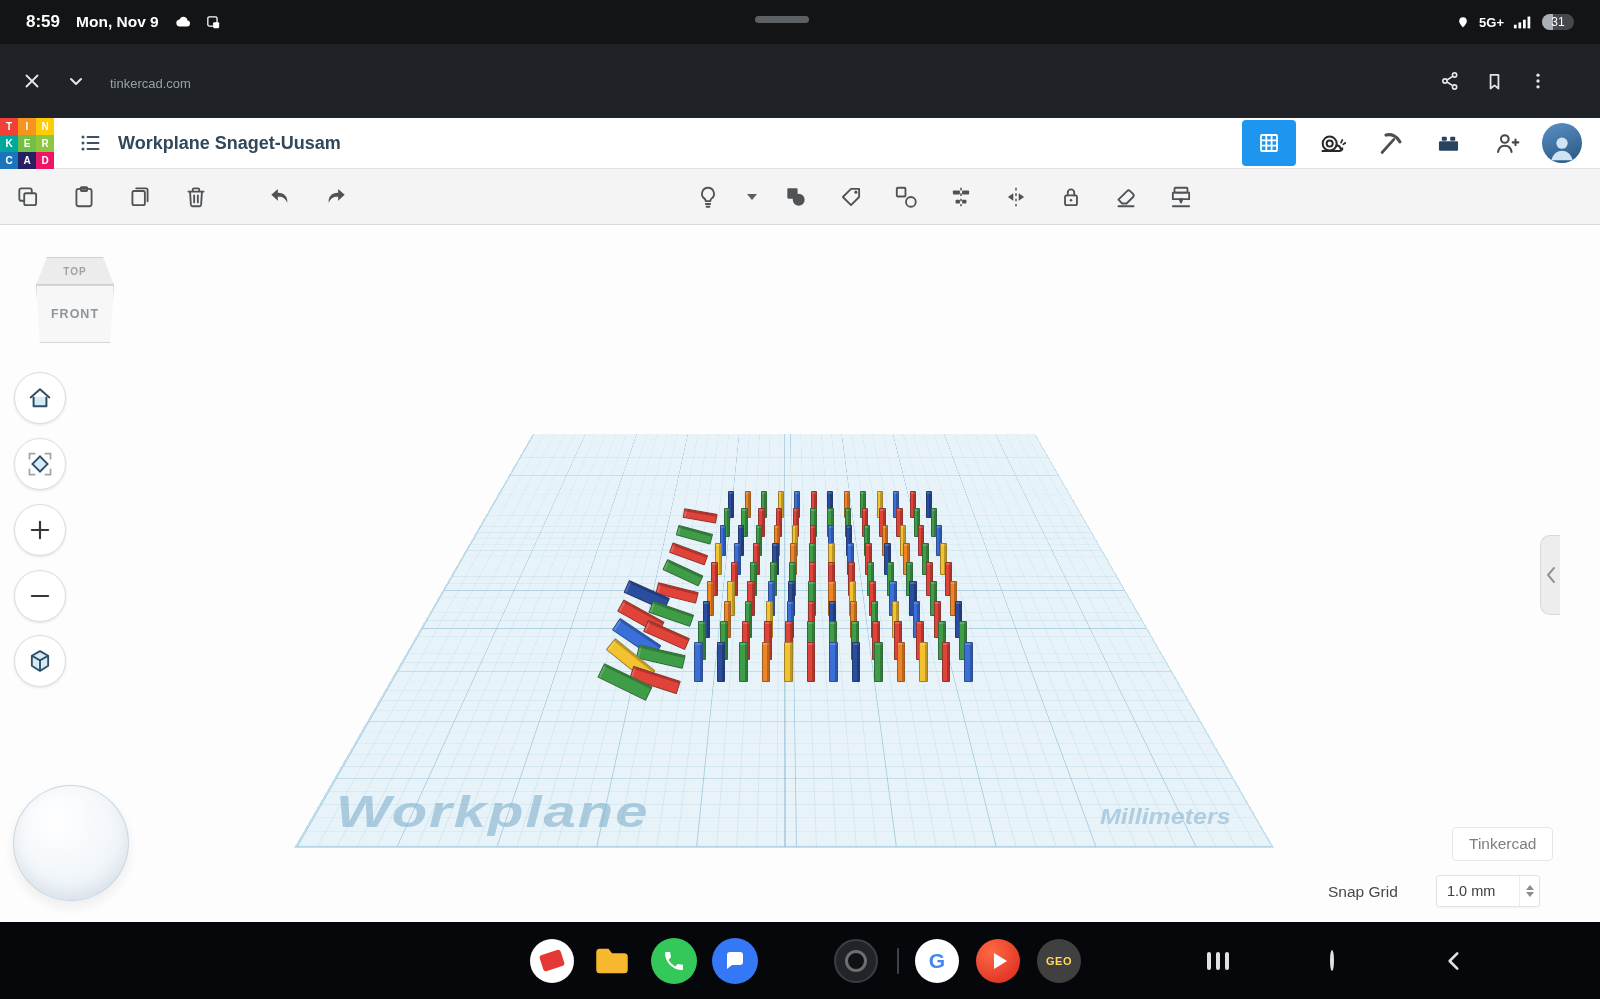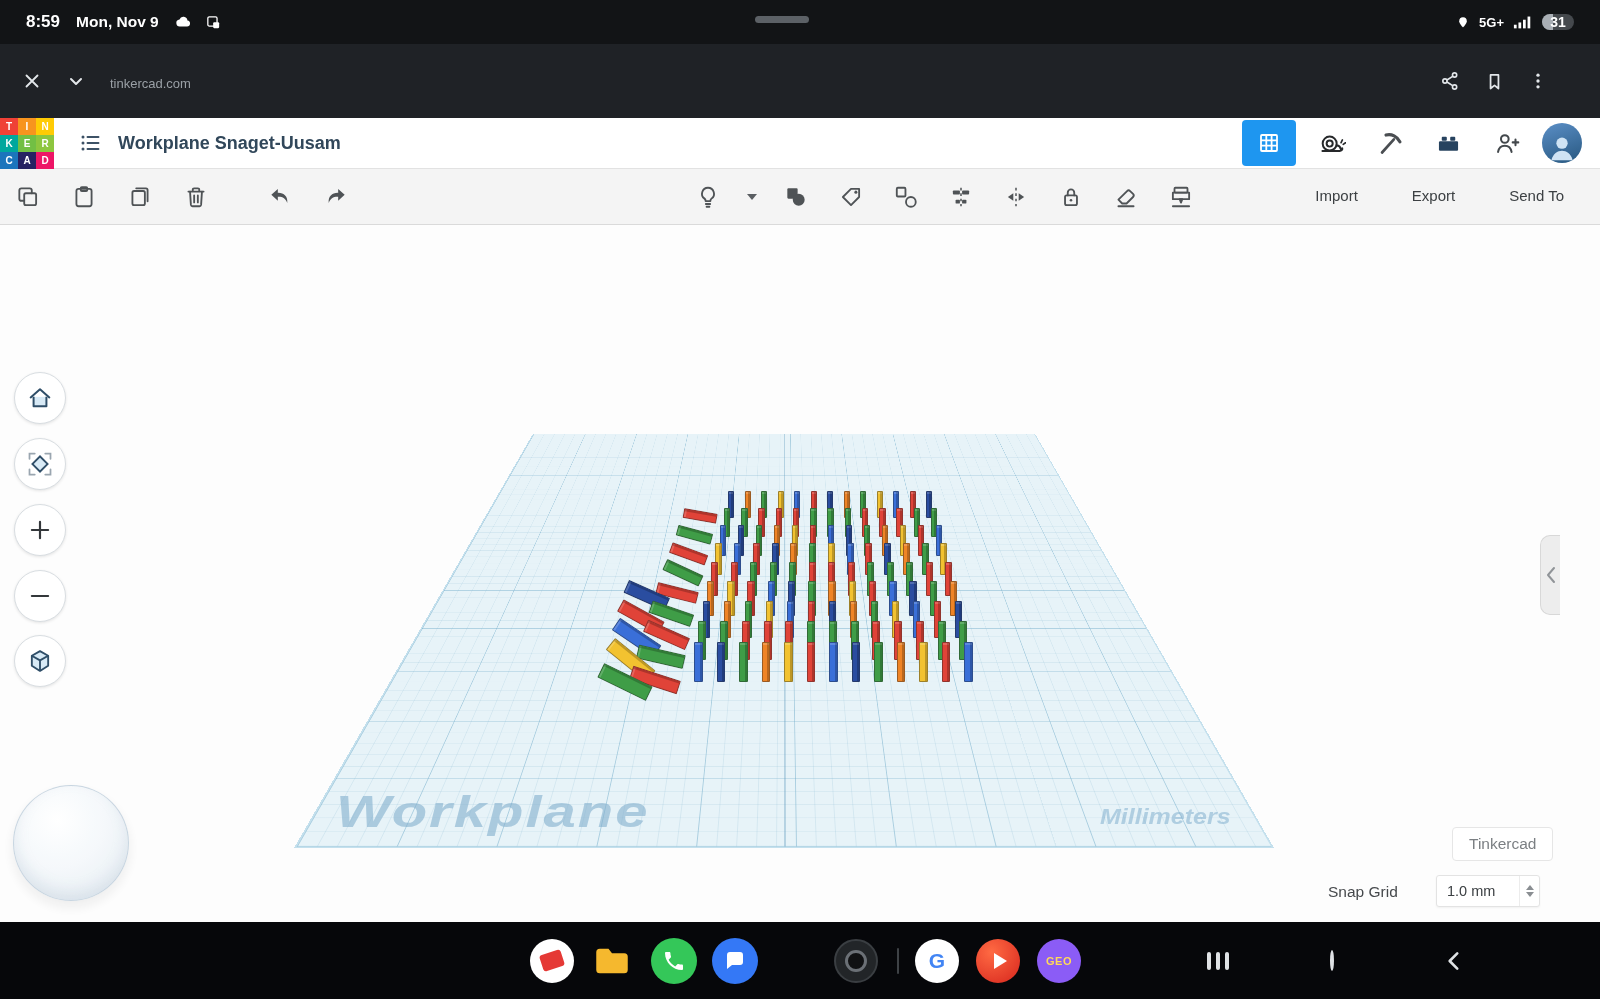--- a/index.html
+++ b/index.html
@@ -10,21 +10,21 @@
 
   
   #status{position:absolute;left:0;top:0;width:1600px;height:44px;background:#121416;color:#fff;display:flex;align-items:center;padding:0 26px;z-index:50}
   #status .time{font-size:17px;font-weight:700}
   #status .date{font-size:15.5px;font-weight:600;margin-left:16px}
   #status .sicons{margin-left:16px;display:flex;gap:12px;align-items:center}
   #status .right{margin-left:auto;display:flex;gap:9px;align-items:center}
   #status .net{font-size:13px;font-weight:700}
   .batt{position:relative;width:32px;height:16px;border-radius:8px;background:#45494d;overflow:hidden}
   .batt .bfill{position:absolute;left:0;top:0;bottom:0;width:34%;background:#a9afb5}
-  .batt .bnum{position:absolute;inset:0;display:flex;align-items:center;justify-content:center;font-size:14px;font-weight:700;color:#fff}
+  .batt .bnum{position:absolute;inset:0;display:flex;align-items:center;justify-content:center;font-size:12px;font-weight:400;color:#fff}
   #handle{position:absolute;left:755px;top:16px;width:54px;height:7px;border-radius:4px;background:#5c6166;z-index:51}
 
   
   #browser{position:absolute;left:0;top:44px;width:1600px;height:74px;background:#1f2226;display:flex;align-items:center;padding:0 40px 0 10px;z-index:50}
   .ibtn{width:44px;height:44px;display:flex;align-items:center;justify-content:center;flex:none}
   #browser .titles{margin-left:12px;min-width:0}
   #browser .t{color:#e8eaed;font-size:17px;white-space:nowrap}
   #browser .u{color:#9aa0a6;font-size:13px;margin-top:4px}
   #browser .sp{flex:1}
 
@@ -89,21 +89,21 @@
   .dots9{width:27px;height:27px;background-image:radial-gradient(#dfe2e6 2.2px,transparent 2.6px);background-size:9px 9px;background-position:center}
   .divider{width:2px;height:26px;background:#3e4246;border-radius:1px}
   .chrome{position:relative;width:44px;height:44px;border-radius:50%;background:conic-gradient(from -50deg,#ea4335 0 120deg,#fbbc05 120deg 240deg,#34a853 240deg 360deg);overflow:hidden}
   .chrome .cw{position:absolute;inset:27%;background:#fff;border-radius:50%}
   .chrome .cb{position:absolute;inset:34%;background:#1a73e8;border-radius:50%}
   .lens-outer{width:44px;height:44px;border-radius:50%;background:#222528;border:2px solid #3a3e42;display:flex;align-items:center;justify-content:center}
   .lens-inner{width:22px;height:22px;border-radius:50%;border:3px solid #6b7076;background:#101113}
   .gcirc{width:44px;height:44px;border-radius:50%;background:#fff;display:flex;align-items:center;justify-content:center;font-size:21px;font-weight:700;color:#4285f4}
   .vcirc{width:44px;height:44px;border-radius:50%;background:radial-gradient(circle at 35% 30%,#ff6a43,#d7261d);display:flex;align-items:center;justify-content:center}
   .vtri{width:0;height:0;border-top:8px solid transparent;border-bottom:8px solid transparent;border-left:13px solid #fff;margin-left:4px}
-  .geocirc{width:44px;height:44px;border-radius:50%;background:#8b5cf6;display:flex;align-items:center;justify-content:center;font-size:11px;font-weight:700;letter-spacing:.5px;color:#ffd95a}
+  .geocirc{width:44px;height:44px;border-radius:50%;background:#404040;display:flex;align-items:center;justify-content:center;font-size:11px;font-weight:700;letter-spacing:.5px;color:#ffd95a}
   .redapp{position:relative;width:44px;height:44px;border-radius:50%;background:#fff;display:flex;align-items:center;justify-content:center;overflow:hidden}
   .redapp .card{width:22px;height:17px;background:#e53935;border-radius:3px;transform:rotate(-18deg)}
   .bars3{display:flex;gap:5px}
   .bars3 i{display:block;width:4px;height:18px;background:#dfe2e5;border-radius:2px}
   .homebtn{width:20px;height:20px;border-radius:50%;border:2.5px solid #dfe2e5}
 </style>
 </head>
 <body>
 
 <div id="status">
@@ -350,25 +350,20 @@
         </svg>
       </span>
     <span class="tbtn">
         <svg class="ln" width="26" height="26" viewBox="0 0 24 24">
           <rect x="6" y="3.5" width="12" height="4.5" rx=".8"></rect>
           <path d="M4.5 8h15v6h-15z"></path>
           <path d="M10.8 14h2.4l-1.2 3.2z" fill="#4f5356"></path>
           <path d="M4.5 20.5h15"></path>
         </svg>
       </span>
-  </div>
-  <div id="tb-right">
-    <span class="txtbtn">Import</span>
-    <span class="txtbtn">Export</span>
-    <span class="txtbtn">Send To</span>
   </div>
 </div>
 
 <div id="viewport">
   <div id="persp">
     <div id="plane">
       <div class="cline"></div>
     </div>
   </div>
   <div class="wp-label">Workplane</div>
@@ -500,20 +495,24 @@
       <div class="domino" style="left: 829px; top: 417px; width: 8.5px; height: 40px; background: rgb(58, 111, 216); z-index: 10;"></div>
       <div class="domino" style="left: 851.5px; top: 417px; width: 8.5px; height: 40px; background: rgb(42, 77, 160); z-index: 10;"></div>
       <div class="domino" style="left: 874px; top: 417px; width: 8.5px; height: 40px; background: rgb(63, 157, 71); z-index: 10;"></div>
       <div class="domino" style="left: 896.5px; top: 417px; width: 8.5px; height: 40px; background: rgb(239, 132, 38); z-index: 10;"></div>
       <div class="domino" style="left: 919px; top: 417px; width: 8.5px; height: 40px; background: rgb(242, 194, 48); z-index: 10;"></div>
       <div class="domino" style="left: 941.5px; top: 417px; width: 8.5px; height: 40px; background: rgb(224, 67, 56); z-index: 10;"></div>
       <div class="domino" style="left: 964px; top: 417px; width: 8.5px; height: 40px; background: rgb(58, 111, 216); z-index: 10;"></div>
       <div class="domino" style="left: 617.25px; top: 430px; width: 16px; height: 54px; transform: rotate(-64deg); background: rgb(63, 157, 71); z-index: 10;"></div>
     </div>
 
+  <div id="viewcube">
+    <div id="vc-top">TOP</div>
+    <div id="vc-front">FRONT</div>
+  </div>
 
   <div class="vbtn" style="top:147px">
       <svg width="28" height="28" viewBox="0 0 24 24">
         <path d="M6.5 11V19h11v-8" fill="#d8eaf6" stroke="#2f4e68" stroke-width="1.7" stroke-linejoin="round"></path>
         <path d="M4 11.5 12 4.5l8 7" fill="none" stroke="#2f4e68" stroke-width="1.7" stroke-linecap="round" stroke-linejoin="round"></path>
       </svg>
     </div>
   <div class="vbtn" style="top:213px">
       <svg width="28" height="28" viewBox="0 0 24 24">
         <rect x="7.4" y="7.4" width="9.2" height="9.2" transform="rotate(45 12 12)" fill="#d8eaf6" stroke="#2f4e68" stroke-width="1.6"></rect>

